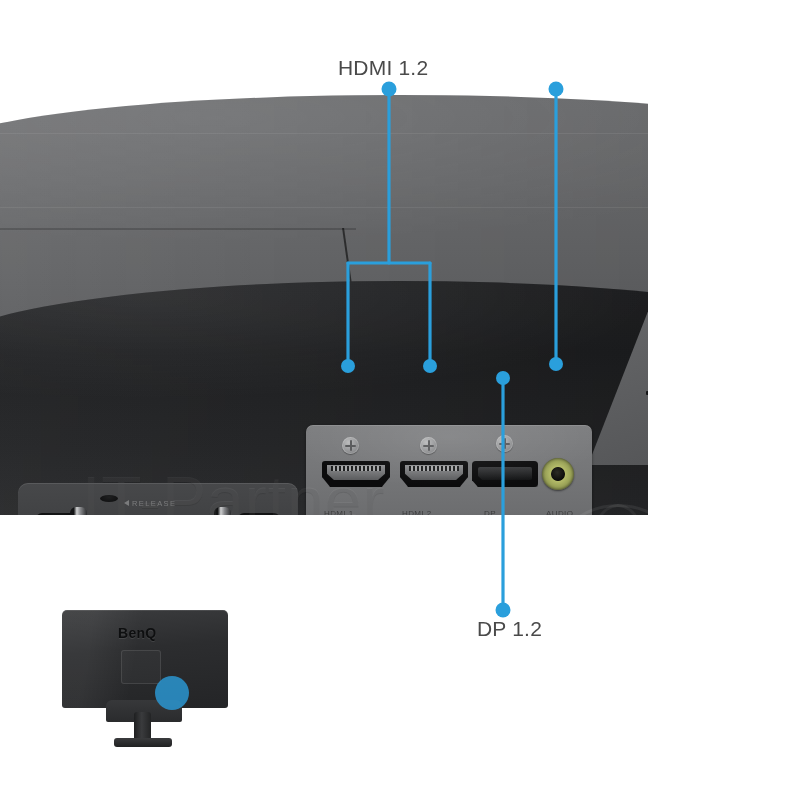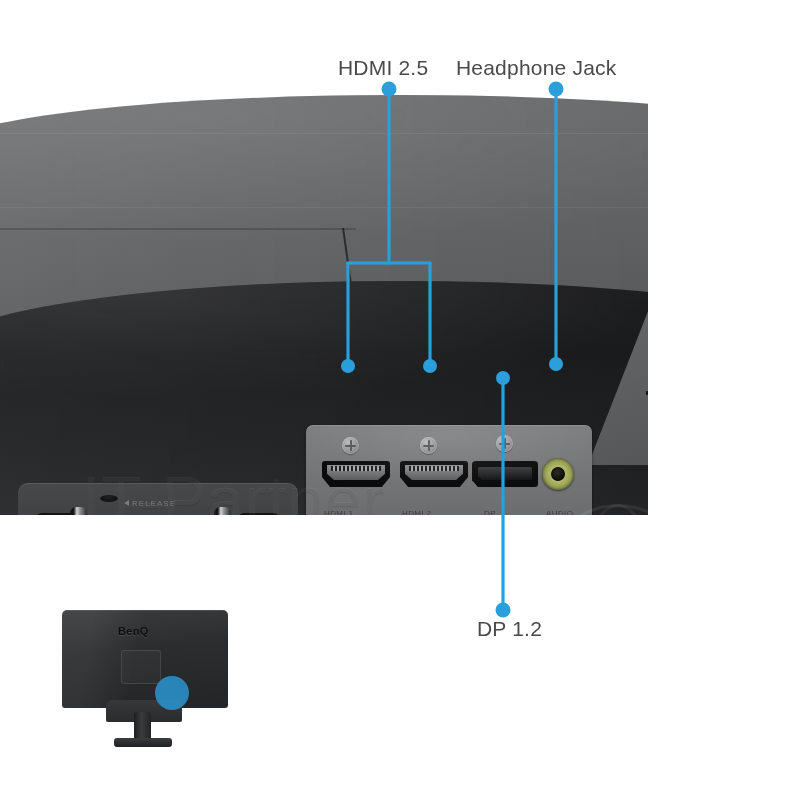--- a/index.html
+++ b/index.html
@@ -306,21 +306,21 @@
     border-radius: 5px 5px 3px 3px;
     box-shadow: inset 0 1px 0 rgba(255,255,255,.10);
   }
   .t-screen::after {
     content:""; position:absolute; inset:0; border-radius: 5px 5px 3px 3px;
     background: linear-gradient(100deg, rgba(255,255,255,.06) 0 18%, rgba(255,255,255,0) 45%);
   }
   .t-logo {
     position: absolute;
     left: 66px; top: 17px;
-    font-size: 11px;
+    font-size: 14px;
     font-weight: bold;
     letter-spacing: .3px;
     color: #0e0f10;
     text-shadow: 0 1px 0 rgba(255,255,255,.10);
   }
   .t-vesa {
     position: absolute;
     left: 69px; top: 42px;
     width: 40px; height: 34px;
     border: 1px solid rgba(255,255,255,.10);
@@ -451,22 +451,21 @@
         <circle cx="348" cy="366" r="7"></circle>
         <circle cx="430" cy="366" r="7"></circle>
         <circle cx="556" cy="89" r="7.5"></circle>
         <circle cx="556" cy="364" r="7"></circle>
         <circle cx="503" cy="378" r="7"></circle>
         <circle cx="503" cy="610" r="7.5"></circle>
       </g>
     </svg>
   </div>
 
-  <div class="lbl lbl-hdmi">HDMI 2.5</div>
-  <div class="lbl lbl-jack">Headphone Jack</div>
+  <div class="lbl lbl-hdmi">HDMI 1.2</div>
   <div class="lbl lbl-dp">DP 1.2</div>
 
   <div class="thumb">
     <div class="t-screen"></div>
     <div class="t-logo">BenQ</div>
     <div class="t-vesa"></div>
     <div class="t-hump"></div>
     <div class="t-neck"></div>
     <div class="t-base"></div>
     <div class="t-hl"></div>

